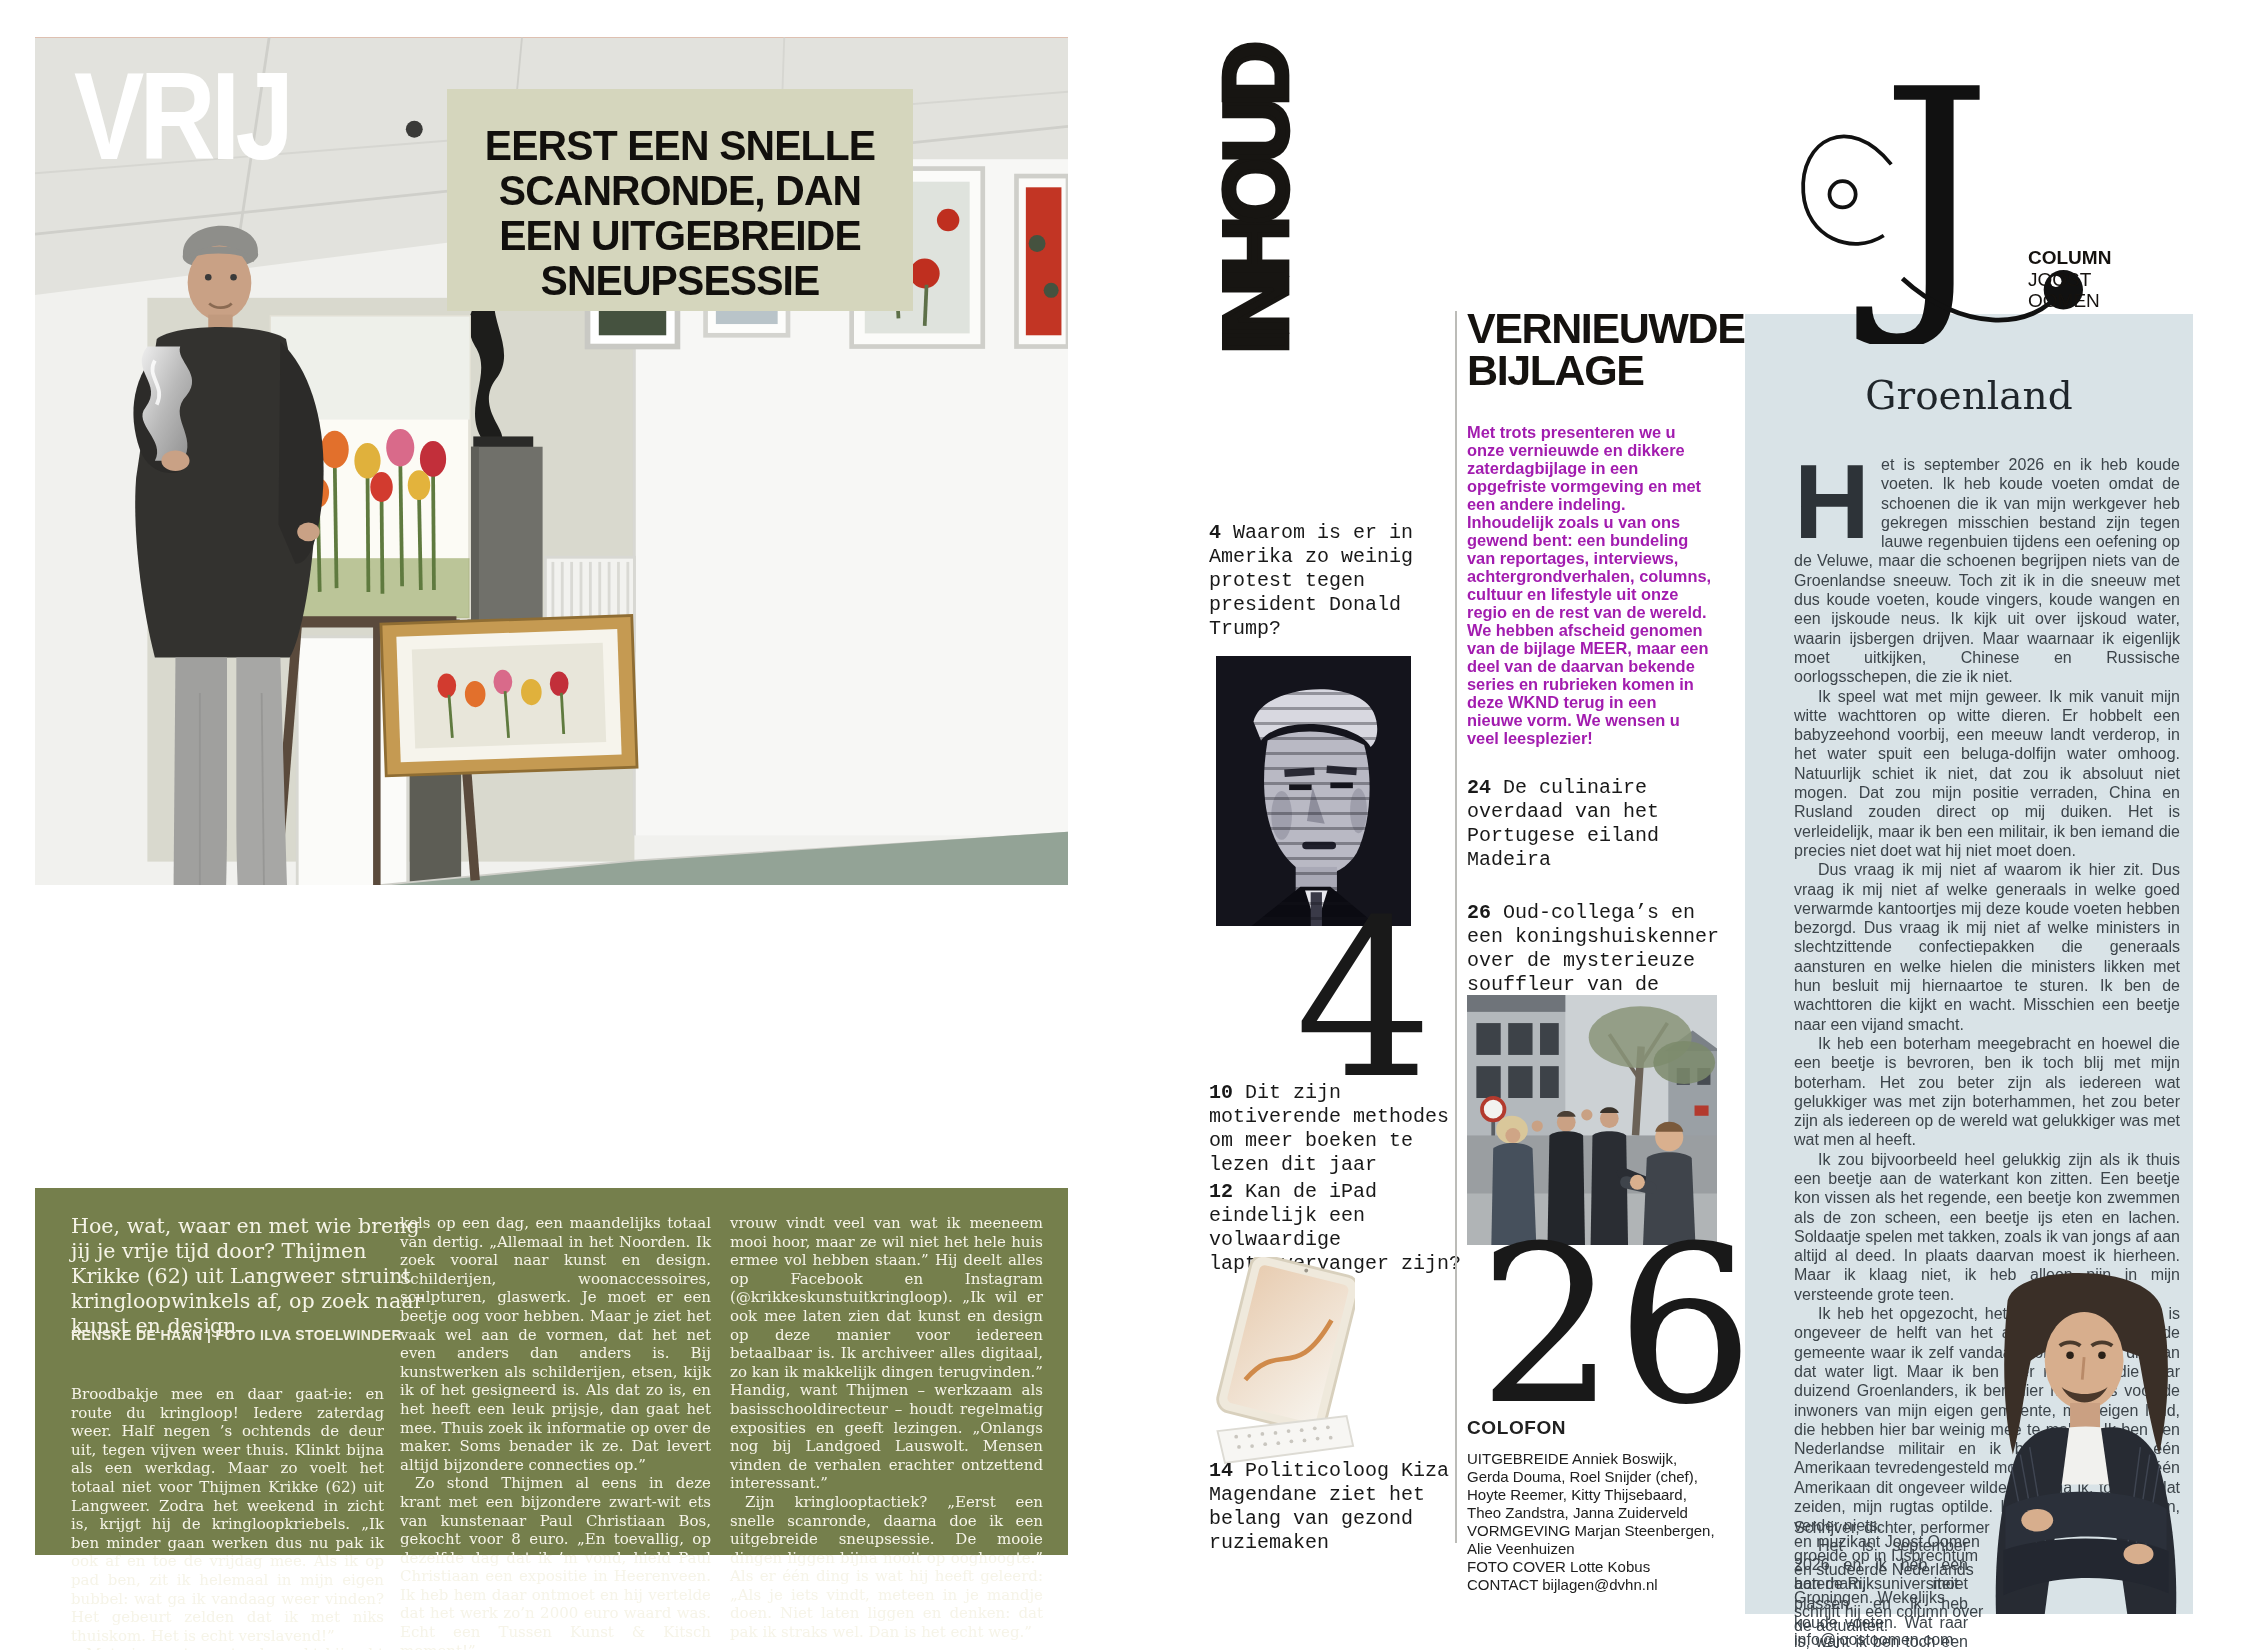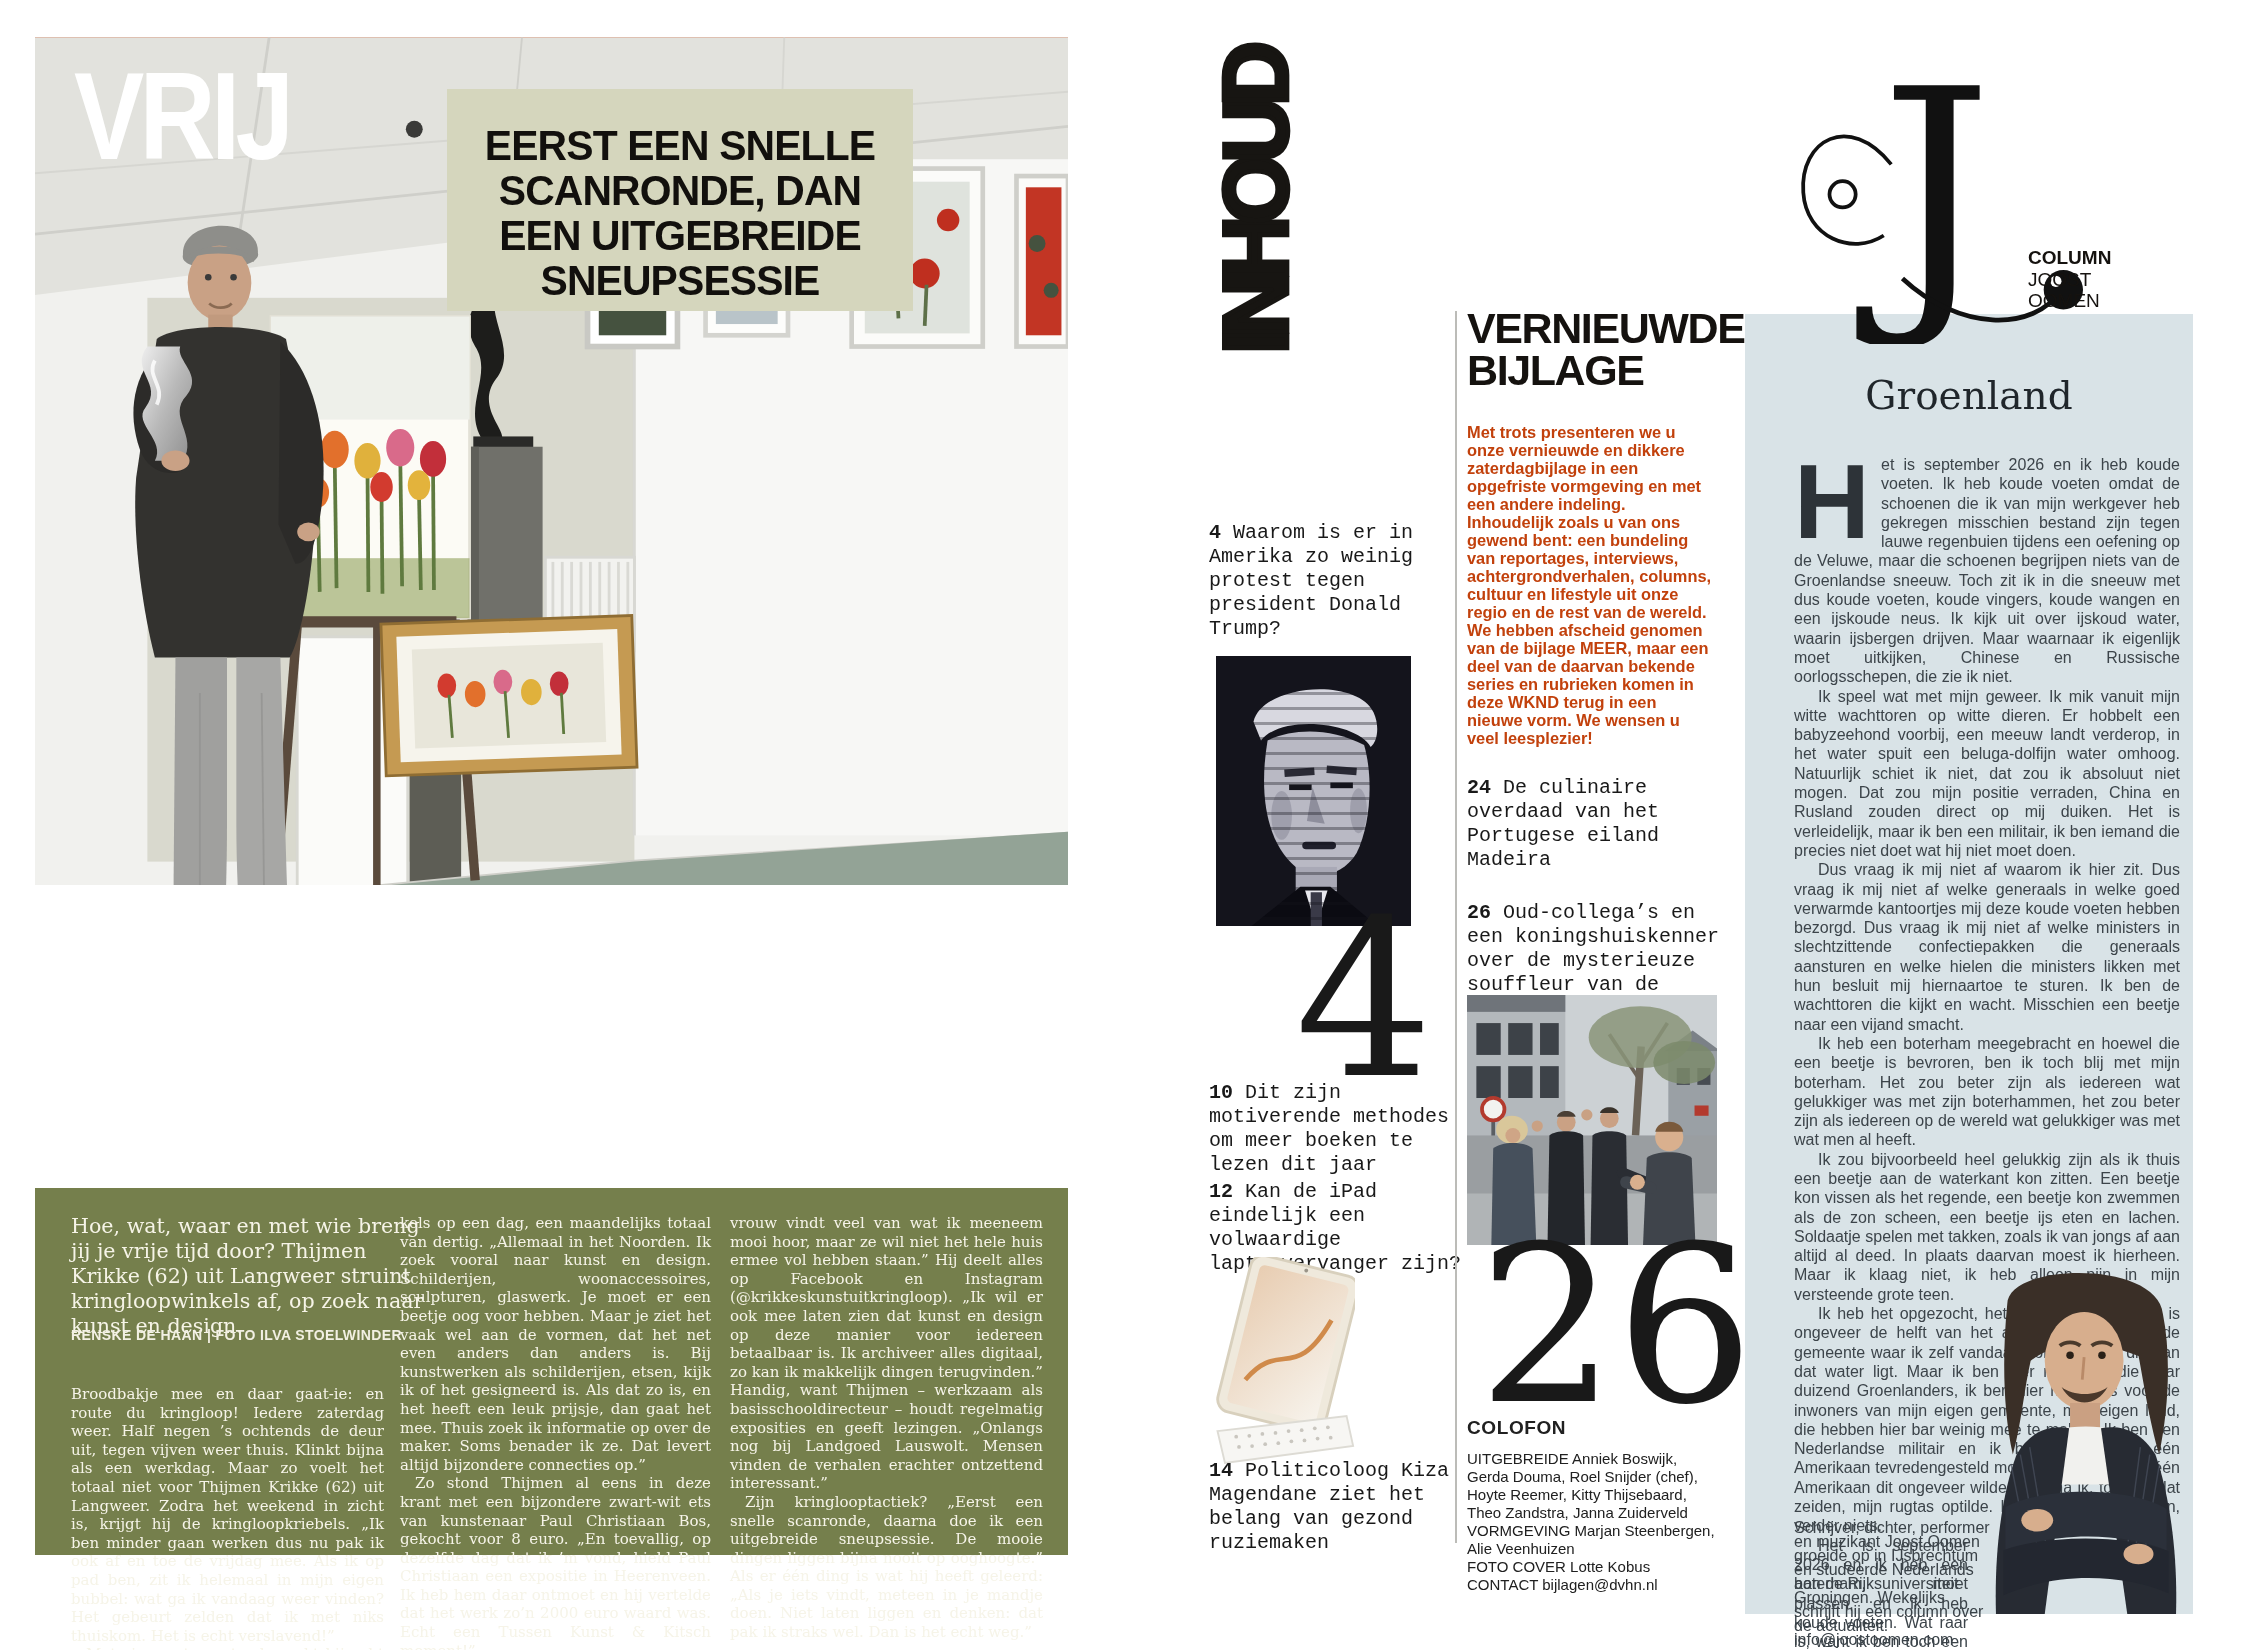--- a/index.html
+++ b/index.html
@@ -44,21 +44,21 @@
   #toc26{left:1467px;top:895px;width:264px;}
   .bignum{font-family:"DejaVu Serif",serif;font-size:217px;line-height:217px;color:#191919;}
   #big4{left:1295px;top:892px;}
   #big26{left:1478px;top:1218px;}
   #trump{left:1216px;top:656px;width:195px;height:270px;}
   #ipad{left:1210px;top:1257px;width:145px;height:220px;}
   #divider{left:1455px;top:311px;width:1.9px;height:1232px;background:#bcbcb8;}
   #vb-title{left:1467px;top:307px;width:262px;font-weight:900;font-size:43px;line-height:42px;
         letter-spacing:-1.4px;color:#15120f;}
   #vb-body{left:1467px;top:423px;width:247px;font-weight:700;font-size:16.4px;line-height:18px;
-        color:#c2410c;}
+        color:#a21caf;}
   #royals{left:1467px;top:995px;width:250px;height:250px;}
   #colofon{left:1467px;top:1419px;width:255px;color:#202020;}
   #colofon .ct{font-size:19px;font-weight:700;letter-spacing:0.6px;margin:0 0 13px 0;}
   #colofon p{margin:0;font-size:15px;line-height:18px;}
 
   
   #bluebox{left:1745px;top:314px;width:448px;height:1300px;background:#d9e3e7;}
   #jinitial{left:1760px;top:54px;width:356px;height:290px;}
   #kicker{left:2028px;top:247px;width:126px;text-align:left;font-size:19px;line-height:21.5px;
         color:#15120f;}

